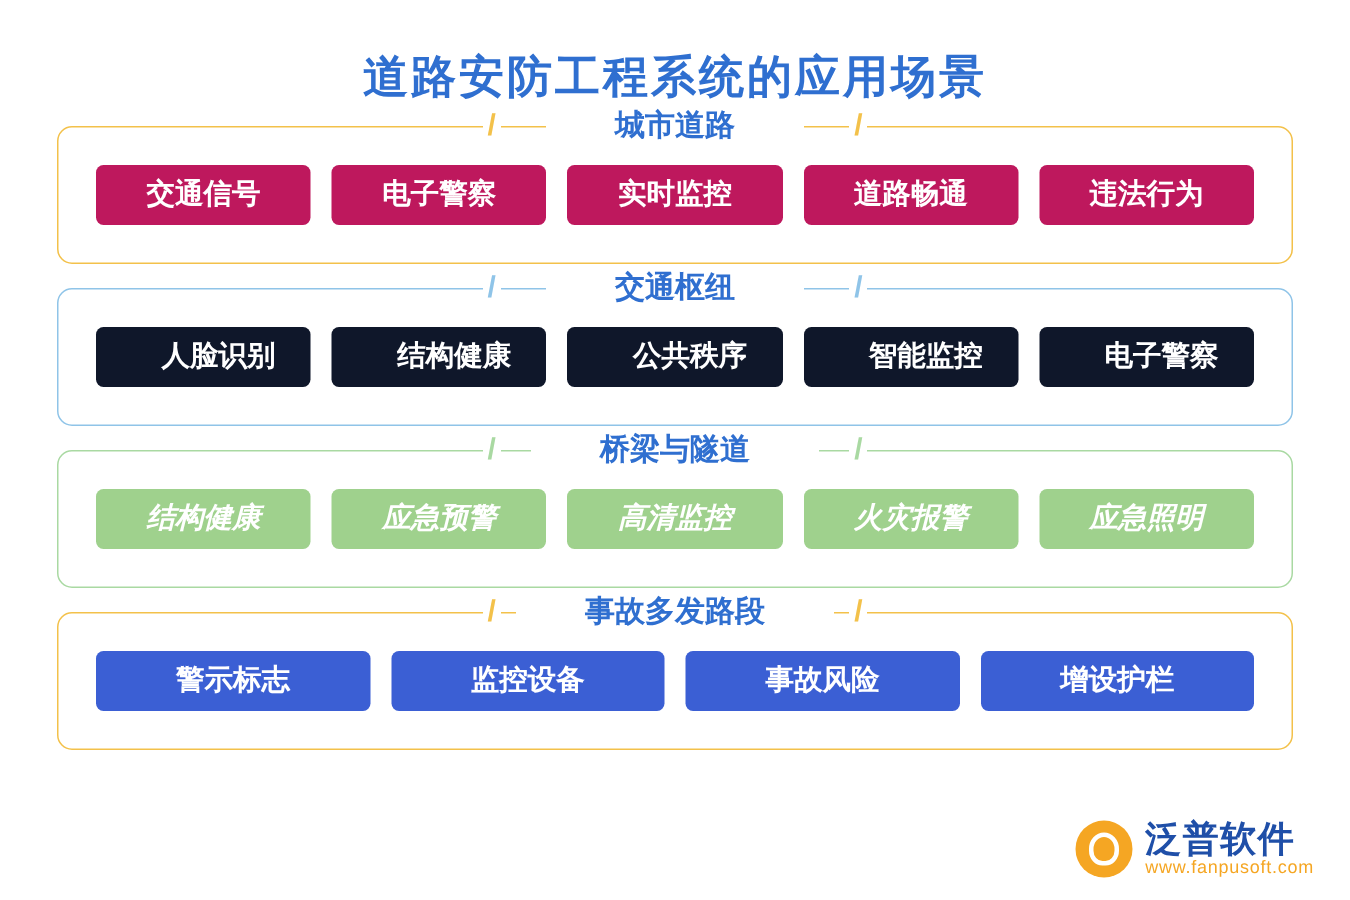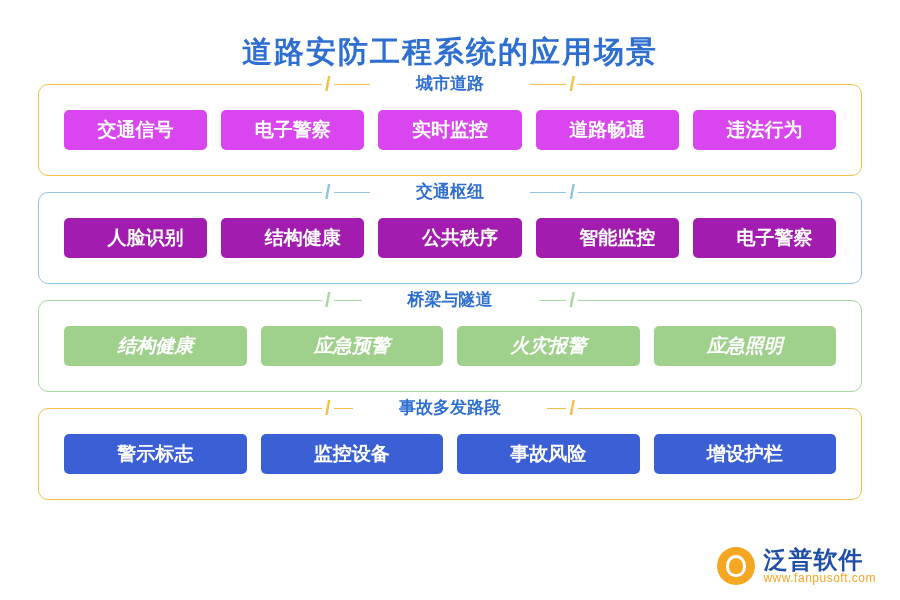--- a/index.html
+++ b/index.html
@@ -47,21 +47,21 @@
   }
   .section.green {
     border-color: #a9d9a2;
   }
   .section-title {
     position: absolute;
     top: -14px;
     left: 0;
     right: 0;
     text-align: center;
-    font-size: 17px;
+    font-size: 20px;
     font-weight: bold;
     color: #2f6fd0;
     line-height: 26px;
   }
   .section-title span.label {
     background: #ffffff;
     padding: 0 46px;
     position: relative;
     display: inline-block;
   }
@@ -95,22 +95,22 @@
     height: 40px;
     line-height: 40px;
     text-align: center;
     border-radius: 5px;
     font-size: 19px;
     font-weight: bold;
     color: #ffffff;
     white-space: nowrap;
     box-sizing: border-box;
   }
-  .chip.yellow { background: #d946ef; }
-  .chip.teal   { background: #a21caf; padding-left: 20px; }
+  .chip.yellow { background: #be185d; }
+  .chip.teal   { background: #0f172a; padding-left: 20px; }
   .chip.green  { background: #9fd18d; font-style: italic; }
   .chip.blue   { background: #3b5fd4; }
 
   .logo {
     position: absolute;
     right: 24px;
     bottom: 12px;
     display: flex;
     align-items: center;
     height: 44px;
@@ -191,20 +191,21 @@
 
     <div class="section green">
       <div class="section-title">
         <span class="label">桥梁与隧道</span>
       </div>
       <span class="slash left">/</span>
       <span class="slash right">/</span>
       <div class="items">
         <div class="chip green">结构健康</div>
         <div class="chip green">应急预警</div>
+        <div class="chip green">高清监控</div>
         <div class="chip green">火灾报警</div>
         <div class="chip green">应急照明</div>
       </div>
     </div>
 
     <div class="section yellow">
       <div class="section-title">
         <span class="label">事故多发路段</span>
       </div>
       <span class="slash left">/</span>

